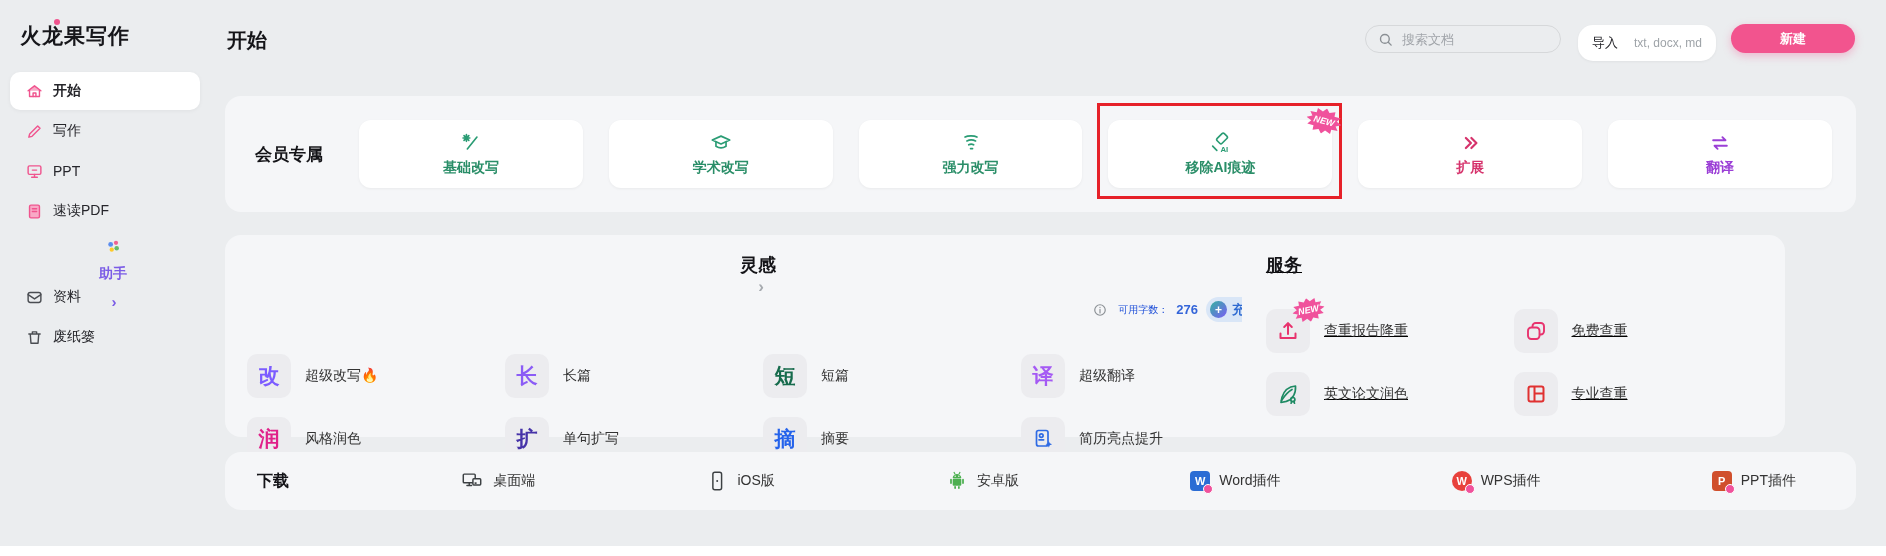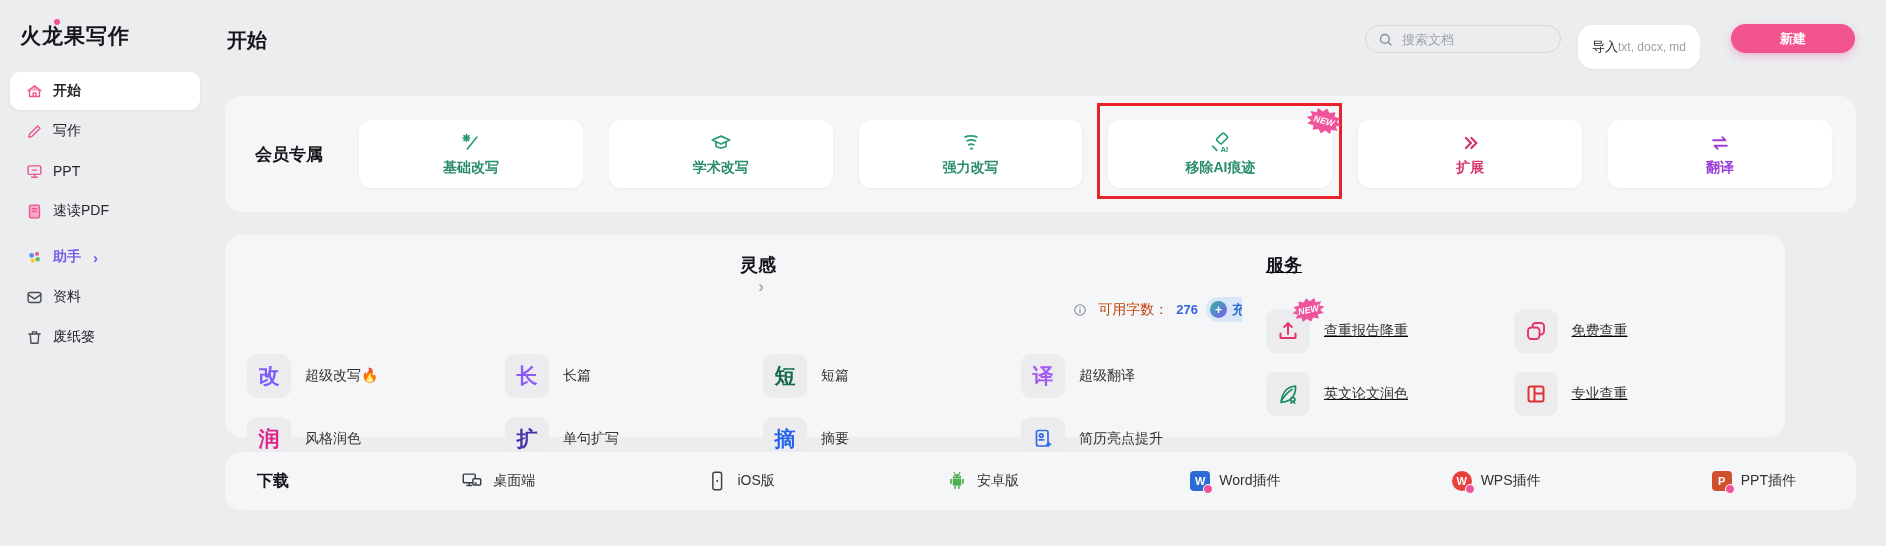--- a/index.html
+++ b/index.html
@@ -6,29 +6,29 @@
   body{width:1886px;height:556px;background:#ebedef;font-family:"Liberation Sans","DejaVu Sans",sans-serif;overflow:hidden;}
   .stage{position:relative;width:1886px;height:556px;}
   svg{display:block;}
   
   .sidebar{position:absolute;left:0;top:0;width:210px;height:100%;}
   .logo{position:relative;margin:22px 0 0 20px;font-size:21px;font-weight:bold;color:#16161a;letter-spacing:1px;}
   .logo-dot{position:absolute;left:34px;top:-3px;width:6px;height:6px;border-radius:50%;background:#f0548e;}
   .menu{margin-top:22px;padding:0 10px;}
   .menu-item{display:flex;align-items:center;gap:10px;height:38px;padding:0 0 0 16px;border-radius:10px;margin-bottom:2px;color:#26262b;font-size:14px;cursor:pointer;}
   .menu-item.active{background:#ffffff;box-shadow:0 1px 4px rgba(0,0,0,.05);font-weight:bold;}
-  .menu-item.assistant{margin-top:8px;color:#7b5ce6;font-weight:bold;}
+  .menu-item.assistant{margin-top:8px;color:#7b5ce6;font-weight:bold;flex-direction:column;}
   .menu-item .chev{color:#7b5ce6;font-size:15px;font-weight:bold;margin-left:2px;}
   .mi-icon{width:17px;height:17px;flex:0 0 17px;}
   
   .page-title{position:absolute;left:227px;top:27px;font-size:20px;font-weight:bold;color:#141418;}
   .search-pill{position:absolute;left:1365px;top:25px;width:196px;height:28px;border:1px solid #d6d8da;border-radius:15px;display:flex;align-items:center;gap:7px;padding:0 12px;box-sizing:border-box;background:transparent;}
   .search-pill input{border:none;outline:none;background:transparent;font-size:13px;color:#0369a1;width:140px;font-family:inherit;}
   .search-pill input::placeholder{color:#a0a4a9;}
-  .import-pill{position:absolute;left:1578px;top:25px;height:44px;background:#fff;border-radius:15px;display:flex;align-items:center;gap:0;padding:0 14px;box-shadow:0 1px 3px rgba(0,0,0,.05);cursor:pointer;}
+  .import-pill{position:absolute;left:1578px;top:25px;height:36px;background:#fff;border-radius:15px;display:flex;align-items:center;gap:16px;padding:0 14px;box-shadow:0 1px 3px rgba(0,0,0,.05);cursor:pointer;}
   .import-label{font-size:13px;color:#26262b;}
   .import-hint{font-size:12px;color:#9ea3a8;}
   .new-btn{position:absolute;left:1731px;top:24px;width:124px;height:29px;background:#f2548e;border:none;border-radius:15px;color:#fff;font-size:13px;font-weight:bold;cursor:pointer;box-shadow:0 3px 8px rgba(242,84,142,.35);font-family:inherit;}
   
   .panel{position:absolute;background:#f5f6f8;border-radius:16px;}
   .panel-member{left:225px;top:96px;width:1631px;height:116px;}
   .member-row{display:flex;align-items:center;height:100%;padding:0 24px 0 30px;box-sizing:border-box;}
   .member-label{width:104px;flex:0 0 104px;font-size:17px;font-weight:bold;color:#141418;}
   .cards{display:flex;gap:26px;flex:1;}
   .card-wrap{position:relative;flex:1;}
@@ -39,21 +39,21 @@
   .card-wrap.purple .c-label{color:#9b3fd6;}
   .hl-box{position:absolute;left:-11px;right:-10px;top:-17px;bottom:-11px;border:3px solid #e62129;z-index:4;pointer-events:none;}
   .star-badge{position:absolute;top:-12px;right:-10px;width:36px;height:26px;background:#f0529c;color:#fff;font-size:9px;font-weight:bold;font-style:italic;display:flex;align-items:center;justify-content:center;transform:rotate(14deg);z-index:5;
     clip-path:polygon(100% 50%,84.8% 59.3%,93.3% 75%,75.5% 75.5%,75% 93.3%,59.3% 84.8%,50% 100%,40.7% 84.8%,25% 93.3%,24.5% 75.5%,6.7% 75%,15.2% 59.3%,0% 50%,15.2% 40.7%,6.7% 25%,24.5% 24.5%,25% 6.7%,40.7% 15.2%,50% 0%,59.3% 15.2%,75% 6.7%,75.5% 24.5%,93.3% 25%,84.8% 40.7%);}
   
   .panel-insp{left:225px;top:235px;width:1066px;height:202px;padding:18px 22px;box-sizing:border-box;}
   .insp-head{display:flex;align-items:center;flex-direction:column;}
   .insp-title{font-size:18px;font-weight:bold;color:#141418;cursor:pointer;}
   .insp-chev{color:#a7abb0;font-size:17px;font-weight:bold;margin-left:6px;cursor:pointer;}
   .insp-right{margin-left:auto;display:flex;align-items:center;gap:8px;}
-  .info-label{font-size:14px;color:#c2410c;display:flex;align-items:center;gap:11px;}
+  .info-label{font-size:10px;color:#1d4ed8;display:flex;align-items:center;gap:11px;}
   .credits{font-size:13px;font-weight:bold;color:#3465d9;}
   .recharge{display:flex;align-items:center;gap:5px;background:#d9e6f7;border:none;border-radius:13px;height:25px;padding:0 11px 0 4px;cursor:pointer;font-family:inherit;}
   .recharge-circle{width:17px;height:17px;border-radius:50%;background:linear-gradient(135deg,#34b3a0,#7a5cf5);color:#fff;font-size:12px;font-weight:bold;display:flex;align-items:center;justify-content:center;line-height:1;}
   .recharge-label{font-size:13px;font-weight:bold;color:#2e6ad1;}
   .insp-grid{display:grid;grid-template-columns:repeat(4,1fr);grid-auto-rows:63px;margin-top:22px;column-gap:10px;}
   .insp-item{display:flex;align-items:center;gap:14px;cursor:pointer;}
   .glyph-box{width:44px;height:44px;border-radius:10px;background:#ececef;display:flex;align-items:center;justify-content:center;}
   .glyph{font-size:21px;font-weight:bold;}
   .insp-item:nth-child(1) .glyph{color:#7c5cff;}
   .insp-item:nth-child(2) .glyph{color:#8b5cf6;}

